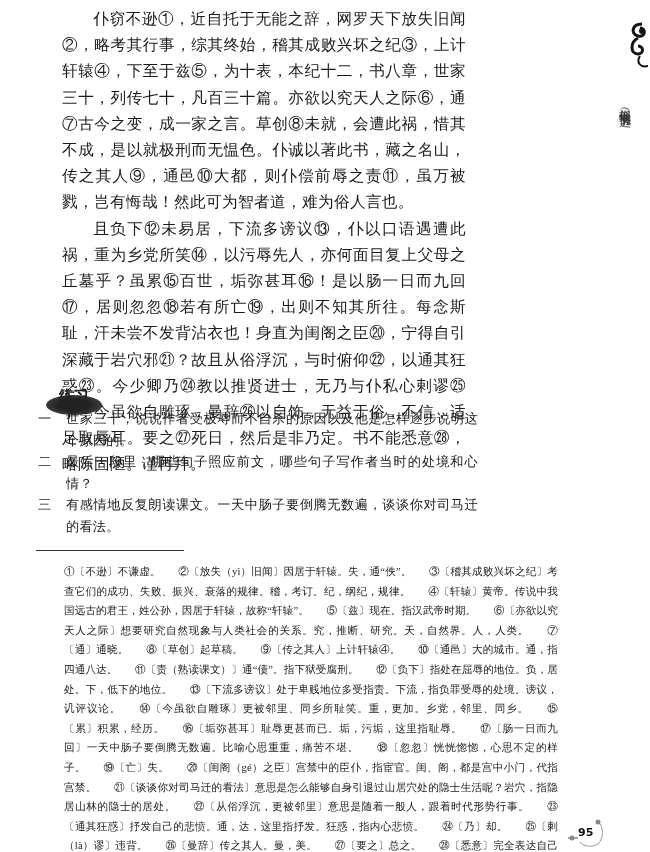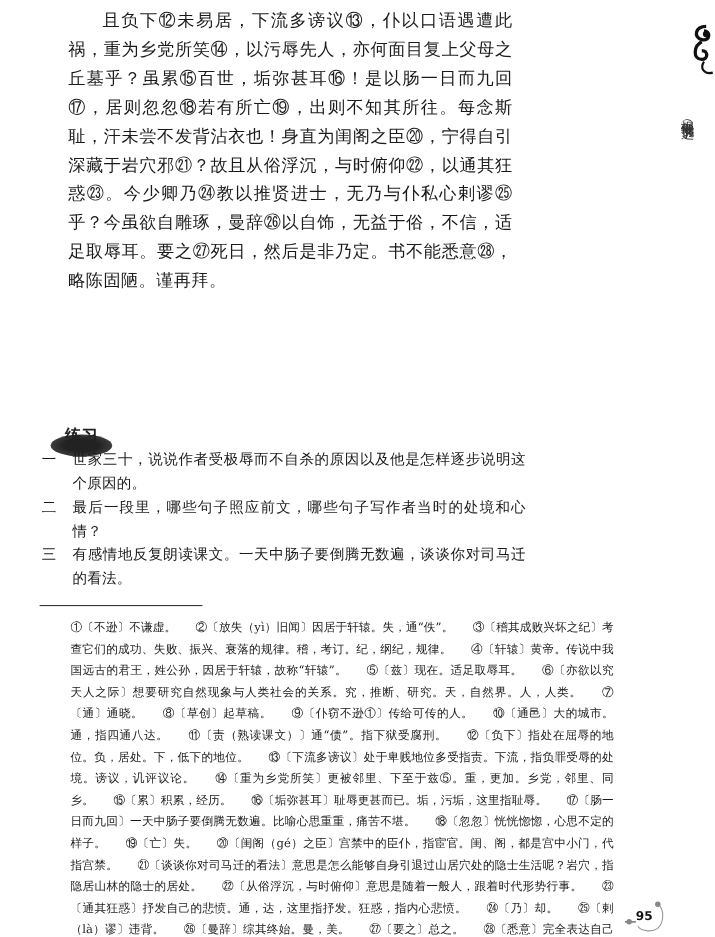--- a/index.html
+++ b/index.html
@@ -29,39 +29,40 @@
     font-size: 13.2px; line-height: 21.5px; letter-spacing: 0.2px;
   }
   .ex-item { display: flex; margin: 0; }
   .ex-num { width: 28px; flex: none; }
   .ex-text { flex: 1; text-align: justify; }
   .fn-rule { position: absolute; left: 36px; top: 550px; width: 148px; height: 1px; background: #333; }
   .footnotes {
     position: absolute; left: 64px; top: 562px; width: 494px;
     font-size: 10.6px; line-height: 19.6px; letter-spacing: 0.1px; text-align: justify;
   }
-  .fn { margin-right: 14px; }
+  .fn { margin-right: 14px; font-family: Liberation Serif, serif; }
   .page-num {
     position: absolute; left: 578px; top: 826px; font-family: "DejaVu Sans", "Liberation Sans", sans-serif;
     font-size: 11px; font-weight: bold; color: #111;
   }
   .page-deco { position: absolute; left: 568px; top: 818px; width: 40px; height: 30px; }
 </style>
 </head>
 <body>
 
 <svg class="side-ornament" viewBox="0 0 22 50">
   <path d="M14 4 C4 4 2 14 10 16 C18 18 18 8 12 8" fill="none" stroke="#111" stroke-width="3"></path>
   <path d="M10 18 C2 22 2 34 10 34 C16 34 16 26 10 26" fill="none" stroke="#111" stroke-width="3"></path>
   <path d="M12 36 C8 42 12 48 20 46" fill="none" stroke="#111" stroke-width="2"></path>
   <circle cx="14" cy="11" r="3" fill="#111"></circle>
 </svg>
 <div class="side-title">报任安书（节选）</div>
 
 <div class="main-text">
+  <p class="para">仆窃不逊①，近自托于无能之辞，网罗天下放失旧闻②，略考其行事，综其终始，稽其成败兴坏之纪③，上计轩辕④，下至于兹⑤，为十表，本纪十二，书八章，世家三十，列传七十，凡百三十篇。亦欲以究天人之际⑥，通⑦古今之变，成一家之言。草创⑧未就，会遭此祸，惜其不成，是以就极刑而无愠色。仆诚以著此书，藏之名山，传之其人⑨，通邑⑩大都，则仆偿前辱之责⑪，虽万被戮，岂有悔哉！然此可为智者道，难为俗人言也。</p>
   <p class="para">且负下⑫未易居，下流多谤议⑬，仆以口语遇遭此祸，重为乡党所笑⑭，以污辱先人，亦何面目复上父母之丘墓乎？虽累⑮百世，垢弥甚耳⑯！是以肠一日而九回⑰，居则忽忽⑱若有所亡⑲，出则不知其所往。每念斯耻，汗未尝不发背沾衣也！身直为闺阁之臣⑳，宁得自引深藏于岩穴邪㉑？故且从俗浮沉，与时俯仰㉒，以通其狂惑㉓。今少卿乃㉔教以推贤进士，无乃与仆私心剌谬㉕乎？今虽欲自雕琢，曼辞㉖以自饰，无益于俗，不信，适足取辱耳。要之㉗死日，然后是非乃定。书不能悉意㉘，略陈固陋。谨再拜。</p>
 </div>
 
 <div class="exercise-badge">
   <span>练习</span>
 </div>
 
 <div class="exercises">
   <div class="ex-item">
     <span class="ex-num">一</span>
@@ -77,42 +78,42 @@
   </div>
 </div>
 
 <div class="fn-rule"></div>
 
 <div class="footnotes">
   <span class="fn">①〔不逊〕不谦虚。</span>
   <span class="fn">②〔放失（yì）旧闻〕因居于轩辕。失，通“佚”。</span>
   <span class="fn">③〔稽其成败兴坏之纪〕考查它们的成功、失败、振兴、衰落的规律。稽，考订。纪，纲纪，规律。</span>
   <span class="fn">④〔轩辕〕黄帝。传说中我国远古的君王，姓公孙，因居于轩辕，故称“轩辕”。</span>
-  <span class="fn">⑤〔兹〕现在。适足取辱耳。</span>
+  <span class="fn">⑤〔兹〕现在。指汉武帝时期。</span>
   <span class="fn">⑥〔亦欲以究天人之际〕想要研究自然现象与人类社会的关系。究，推断、研究。天，自然界。人，人类。</span>
   <span class="fn">⑦〔通〕通晓。</span>
   <span class="fn">⑧〔草创〕起草稿。</span>
-  <span class="fn">⑨〔仆窃不逊①〕传给可传的人。</span>
+  <span class="fn">⑨〔传之其人〕上计轩辕④。</span>
   <span class="fn">⑩〔通邑〕大的城市。通，指四通八达。</span>
   <span class="fn">⑪〔责（熟读课文）〕通“债”。指下狱受腐刑。</span>
   <span class="fn">⑫〔负下〕指处在屈辱的地位。负，居处。下，低下的地位。</span>
   <span class="fn">⑬〔下流多谤议〕处于卑贱地位多受指责。下流，指负罪受辱的处境。谤议，讥评议论。</span>
-  <span class="fn">⑭〔重为乡党所笑〕更被邻里、下至于兹⑤。重，更加。乡党，邻里、同乡。</span>
+  <span class="fn">⑭〔今虽欲自雕琢〕更被邻里、同乡所耻笑。重，更加。乡党，邻里、同乡。</span>
   <span class="fn">⑮〔累〕积累，经历。</span>
   <span class="fn">⑯〔垢弥甚耳〕耻辱更甚而已。垢，污垢，这里指耻辱。</span>
   <span class="fn">⑰〔肠一日而九回〕一天中肠子要倒腾无数遍。比喻心思重重，痛苦不堪。</span>
   <span class="fn">⑱〔忽忽〕恍恍惚惚，心思不定的样子。</span>
   <span class="fn">⑲〔亡〕失。</span>
   <span class="fn">⑳〔闺阁（gé）之臣〕宫禁中的臣仆，指宦官。闺、阁，都是宫中小门，代指宫禁。</span>
   <span class="fn">㉑〔谈谈你对司马迁的看法〕意思是怎么能够自身引退过山居穴处的隐士生活呢？岩穴，指隐居山林的隐士的居处。</span>
-  <span class="fn">㉒〔从俗浮沉，与时俯仰〕意思是随着一般人，跟着时代形势行事。</span>
+  <span class="fn">㉒〔从俗浮沉，更被邻里〕意思是随着一般人，跟着时代形势行事。</span>
   <span class="fn">㉓〔通其狂惑〕抒发自己的悲愤。通，达，这里指抒发。狂惑，指内心悲愤。</span>
   <span class="fn">㉔〔乃〕却。</span>
   <span class="fn">㉕〔剌（là）谬〕违背。</span>
-  <span class="fn">㉖〔曼辞〕综其终始。曼，美。</span>
+  <span class="fn">㉖〔曼辞〕传之其人。曼，美。</span>
   <span class="fn">㉗〔要之〕总之。</span>
   <span class="fn">㉘〔悉意〕完全表达自己的意思。</span>
 </div>
 
 <svg class="page-deco" viewBox="0 0 40 30">
   <path d="M30 4 C36 8 36 20 30 26 C24 30 14 28 12 24" fill="none" stroke="#999" stroke-width="1"></path>
   <circle cx="30" cy="4" r="2.5" fill="#888"></circle>
   <circle cx="4" cy="20" r="2.5" fill="#888"></circle>
   <line x1="0" y1="20" x2="10" y2="20" stroke="#888" stroke-width="1.5"></line>
 </svg>

